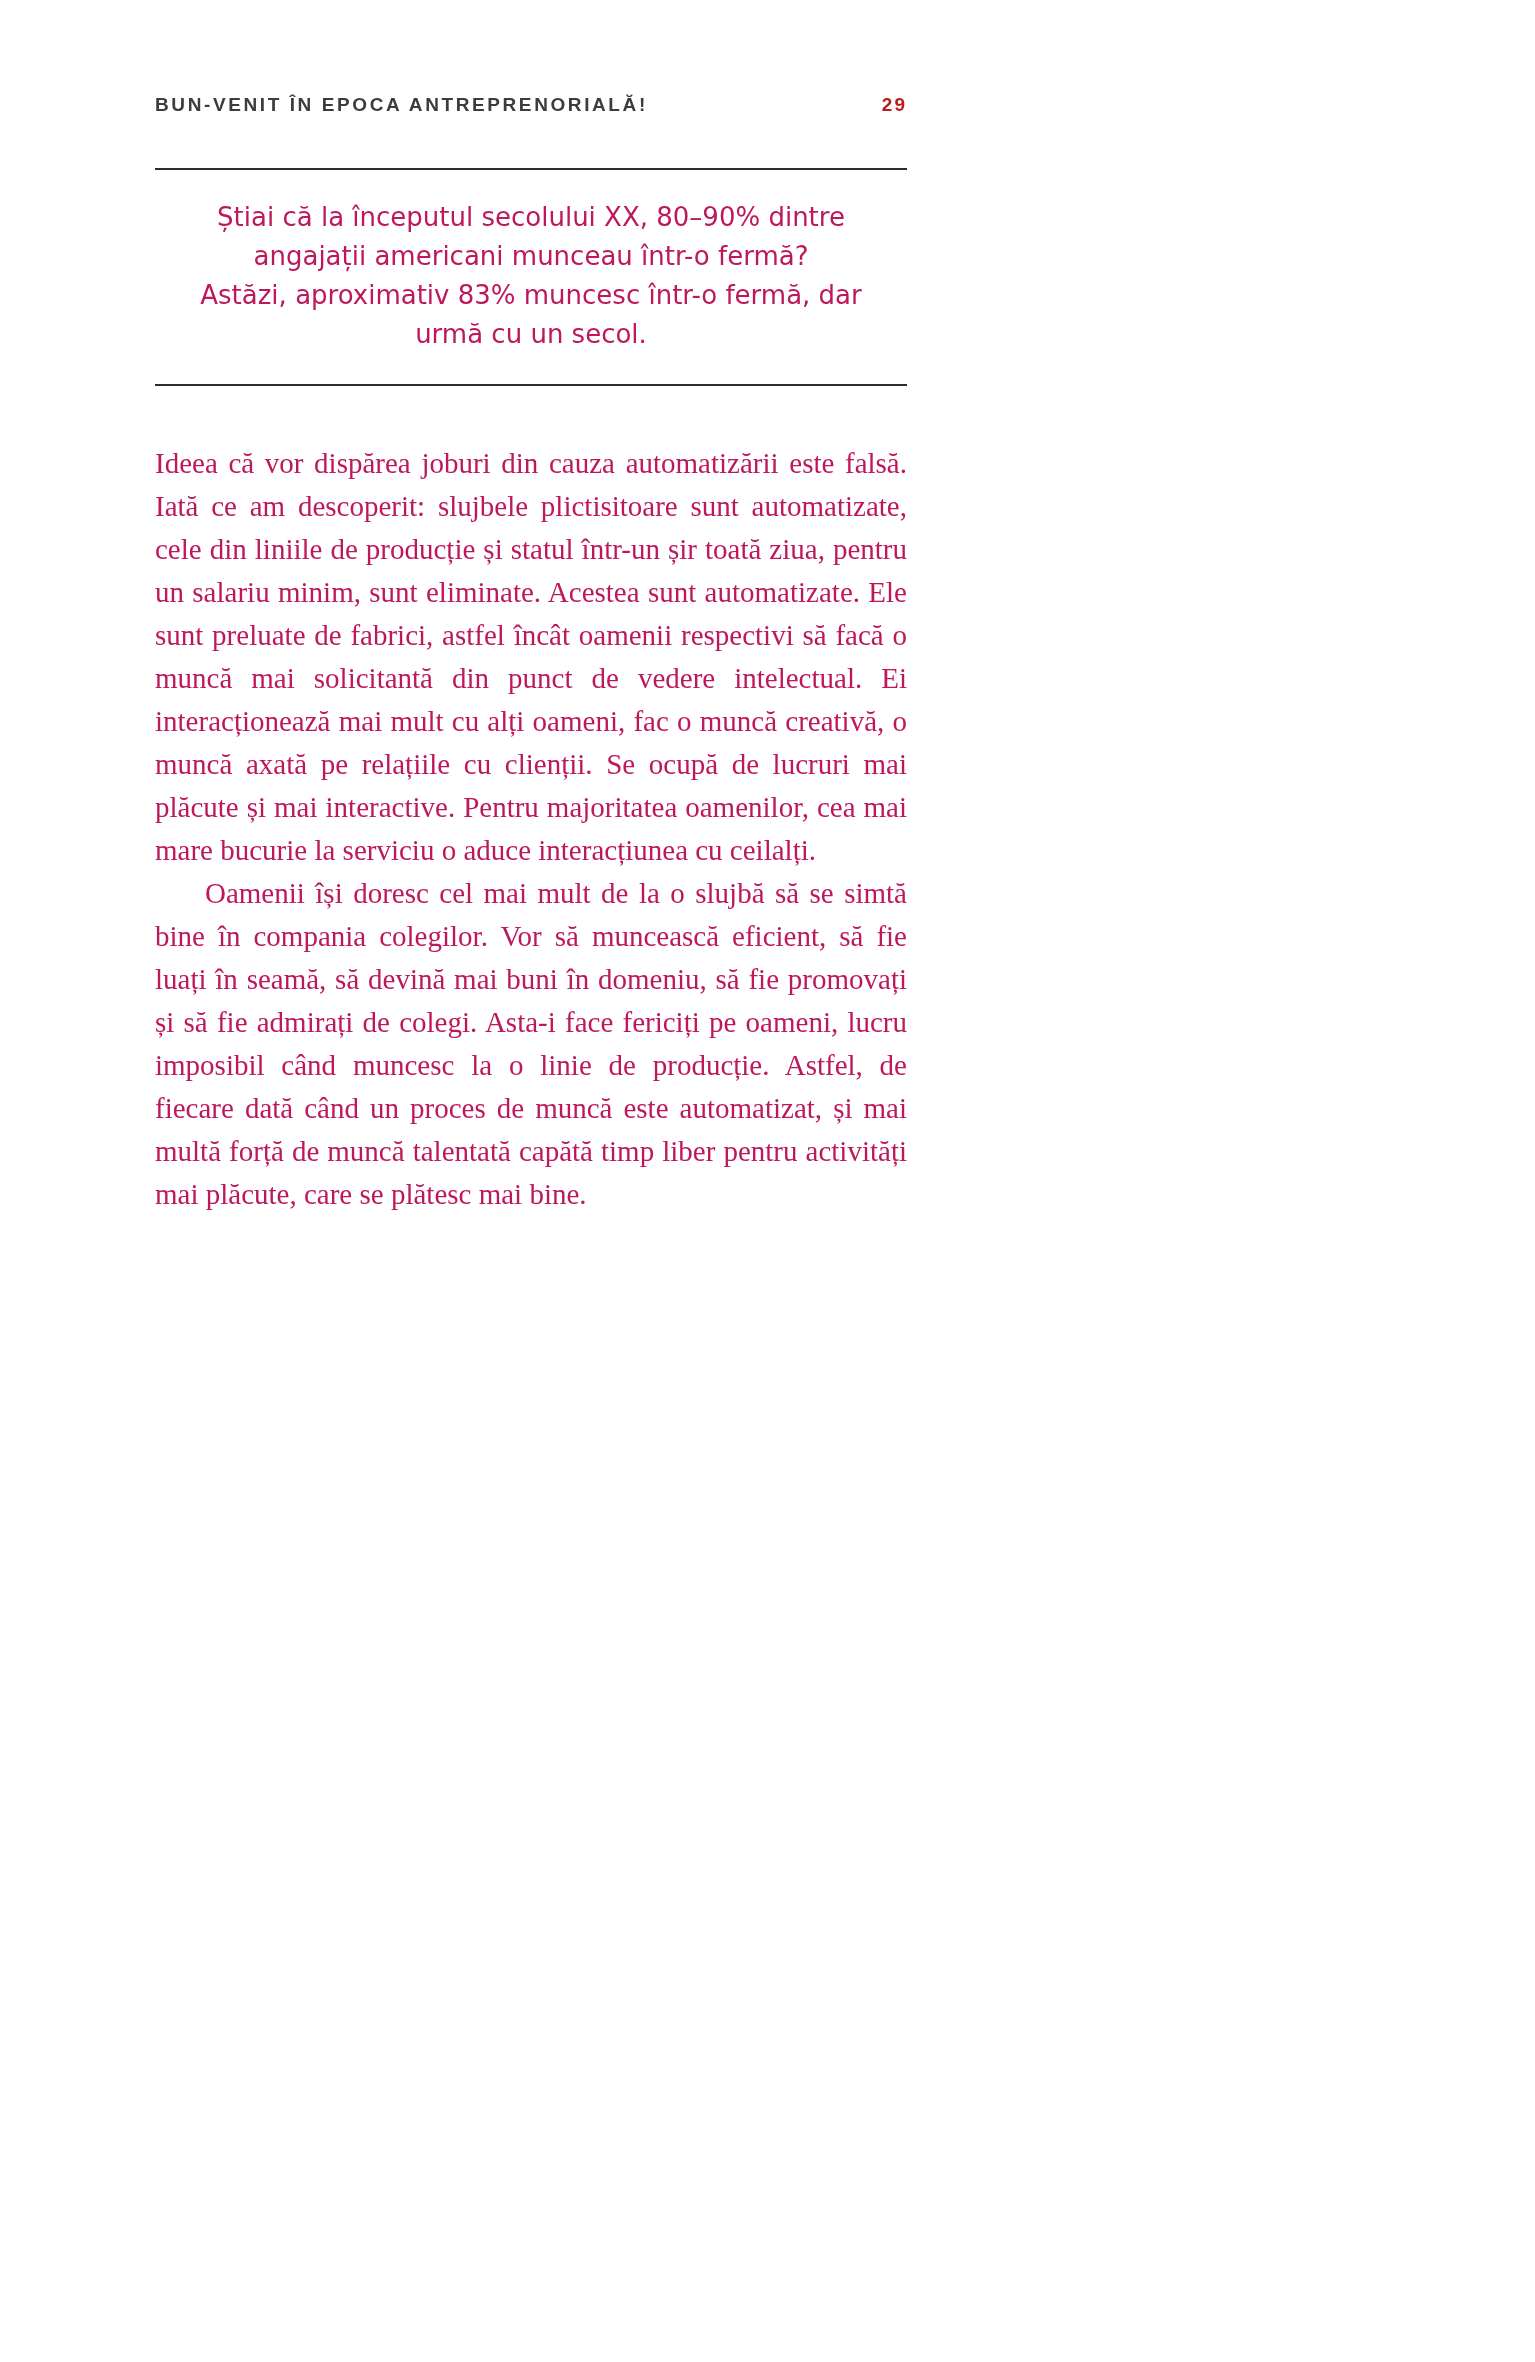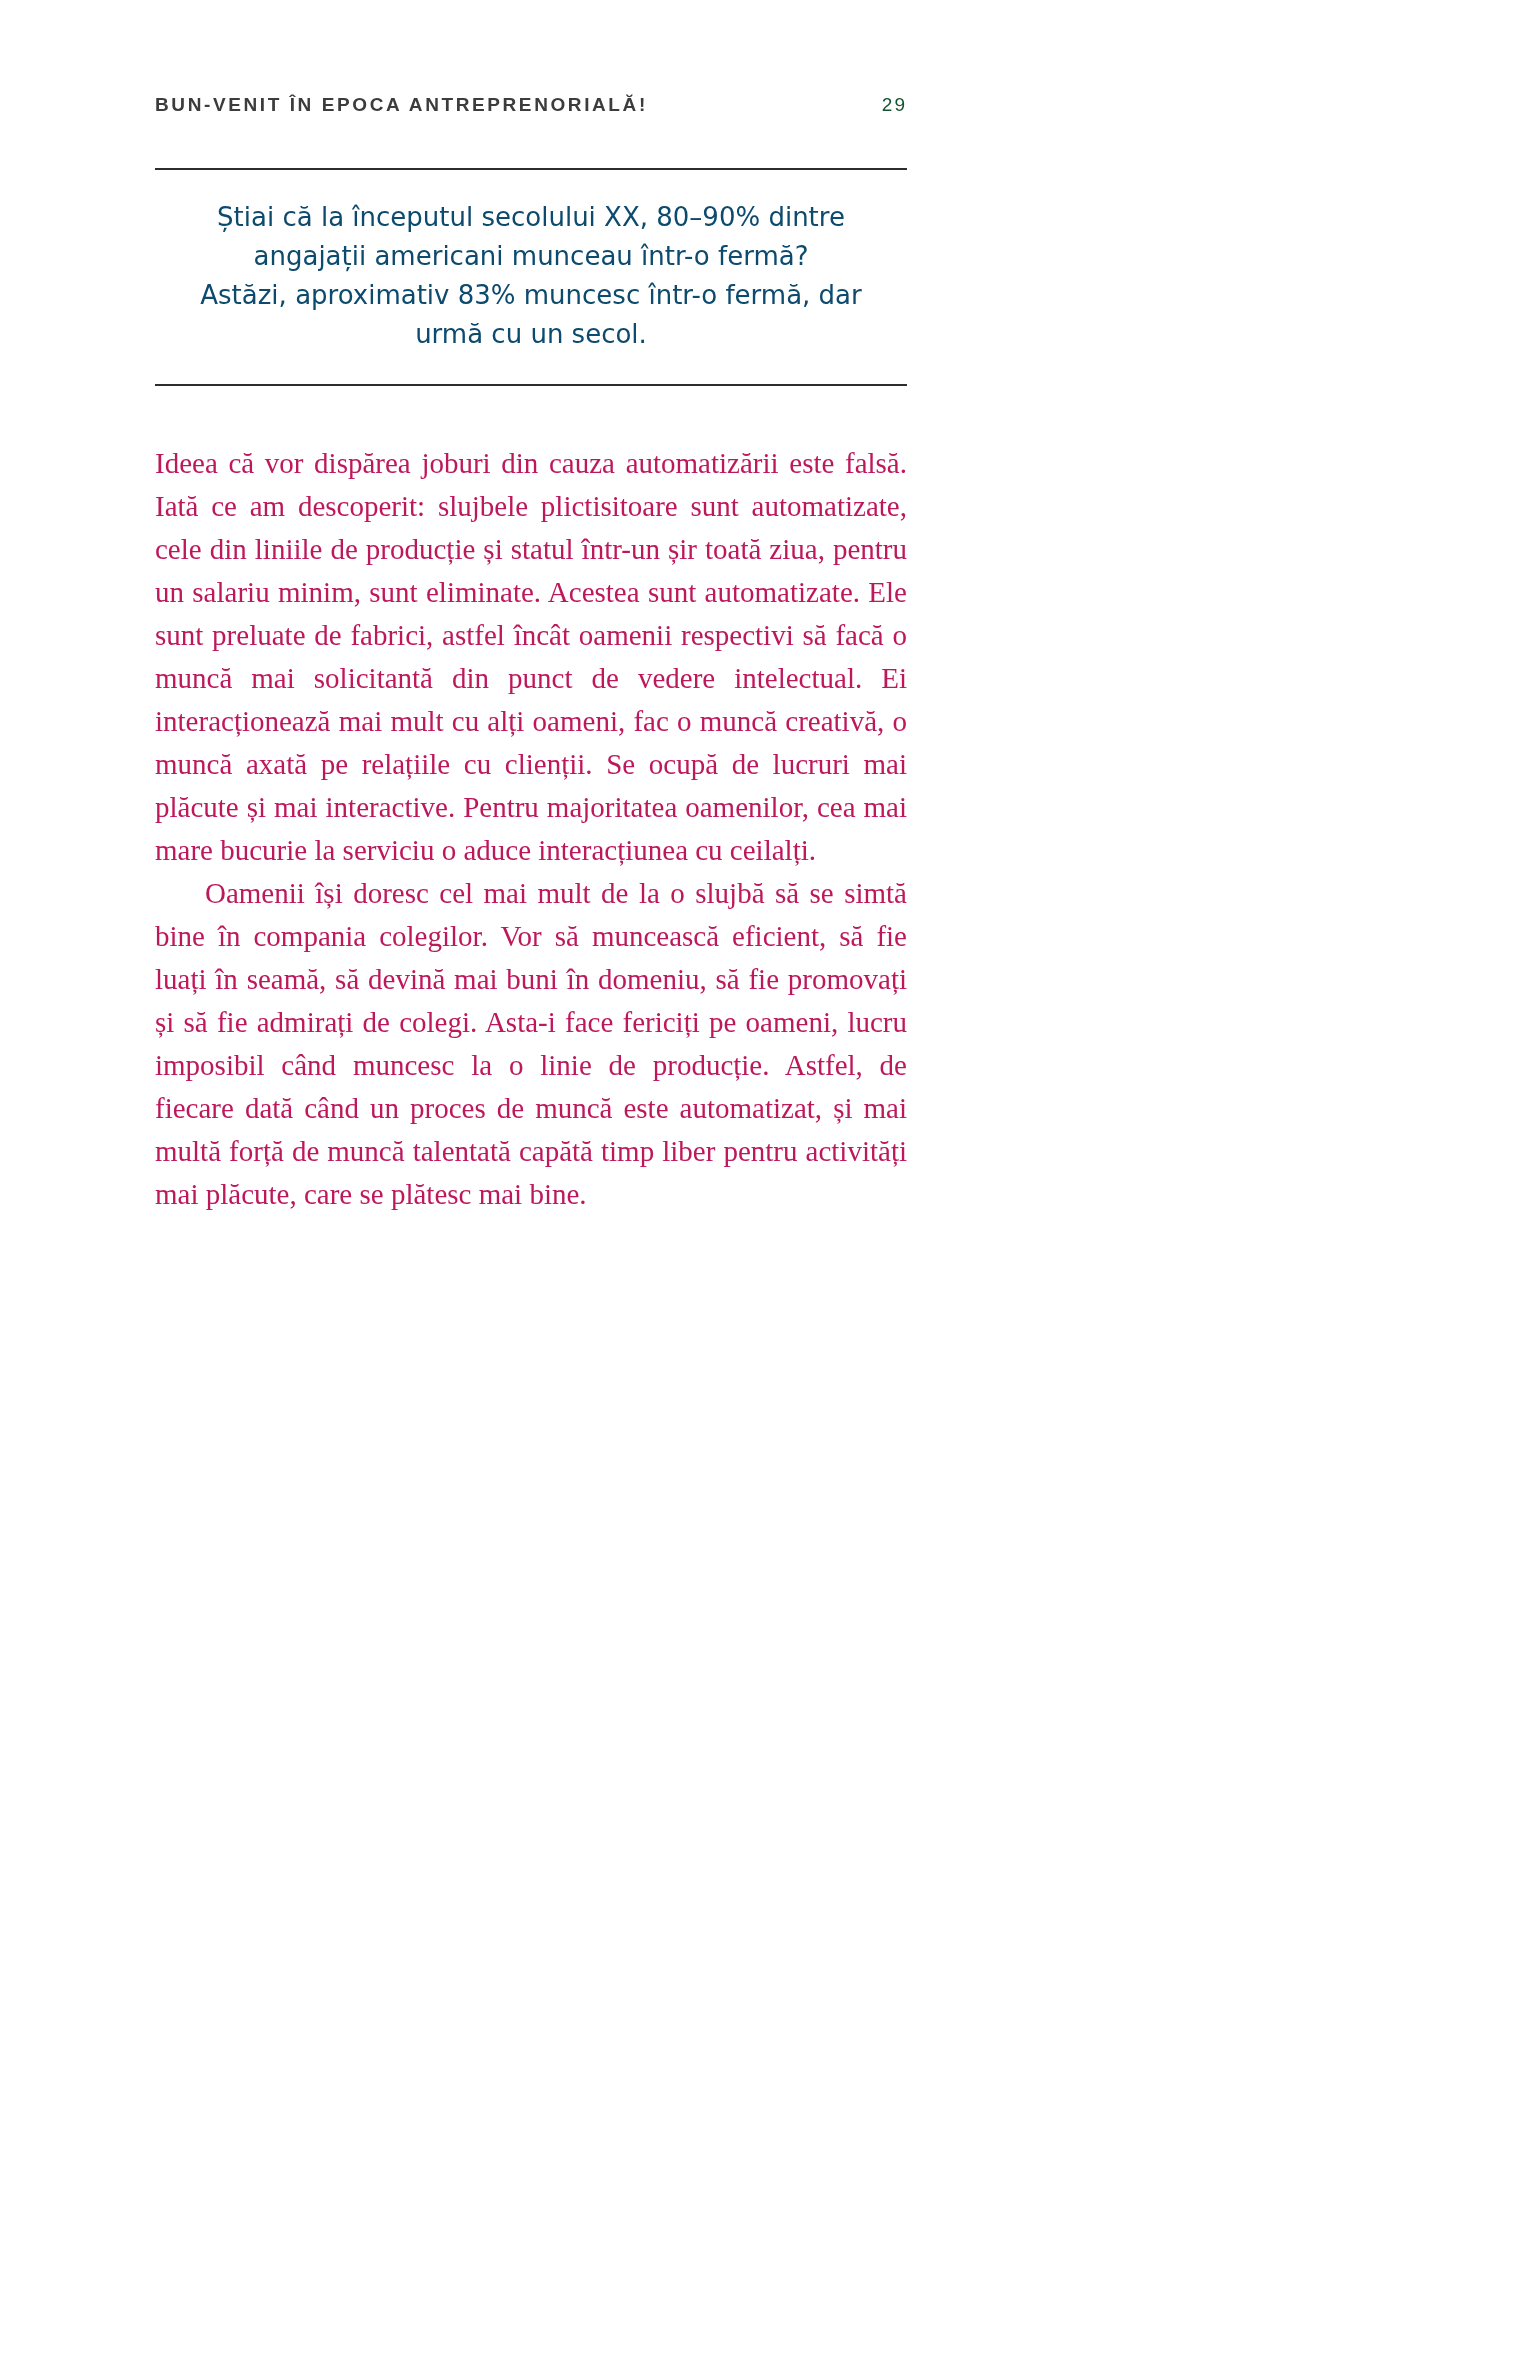--- a/index.html
+++ b/index.html
@@ -28,38 +28,38 @@
     display: flex;
     justify-content: space-between;
     align-items: baseline;
     font-family: "Liberation Sans", sans-serif;
     font-size: 19px;
     font-weight: 600;
     letter-spacing: 2.6px;
     color: #3c3c3c;
   }
   .running-head .pagenum {
-    font-weight: 400;
+    font-weight: 700;
     letter-spacing: 2px;
-    color: #14532d;
+    color: #b91c1c;
   }
   .rule {
     border: none;
     border-top: 2px solid #2d2d2d;
     margin: 0;
   }
   .rule-top { margin-top: 52px; }
   .rule-bottom { margin-top: 30px; }
   .callout {
     margin-top: 28px;
     text-align: center;
     font-family: "DejaVu Sans", sans-serif;
     font-size: 26px;
     line-height: 39px;
-    color: #0c4a6e;
+    color: #be185d;
   }
   .callout .line { display: block; }
   .body-text {
     margin-top: 56px;
     font-size: 29px;
     line-height: 43px;
     text-align: justify;
     color: #be185d;
   }
   .body-text p {

